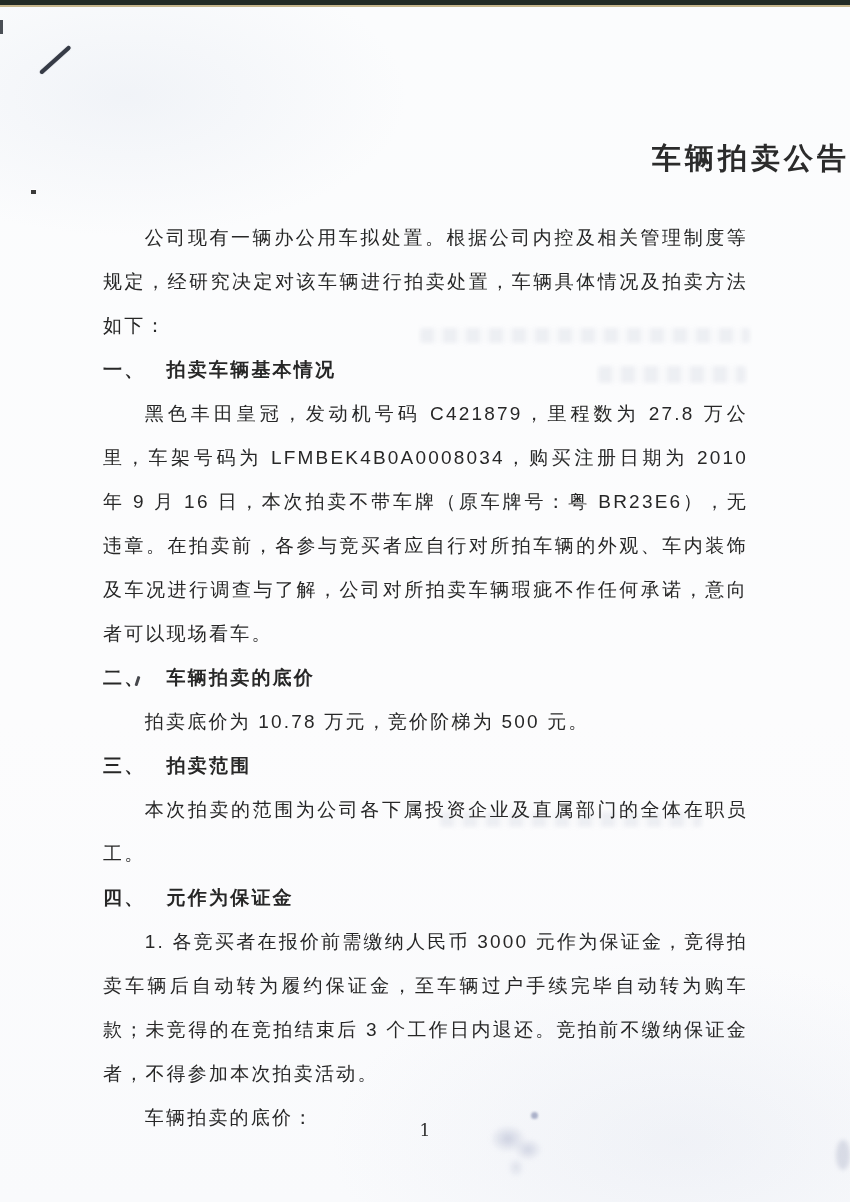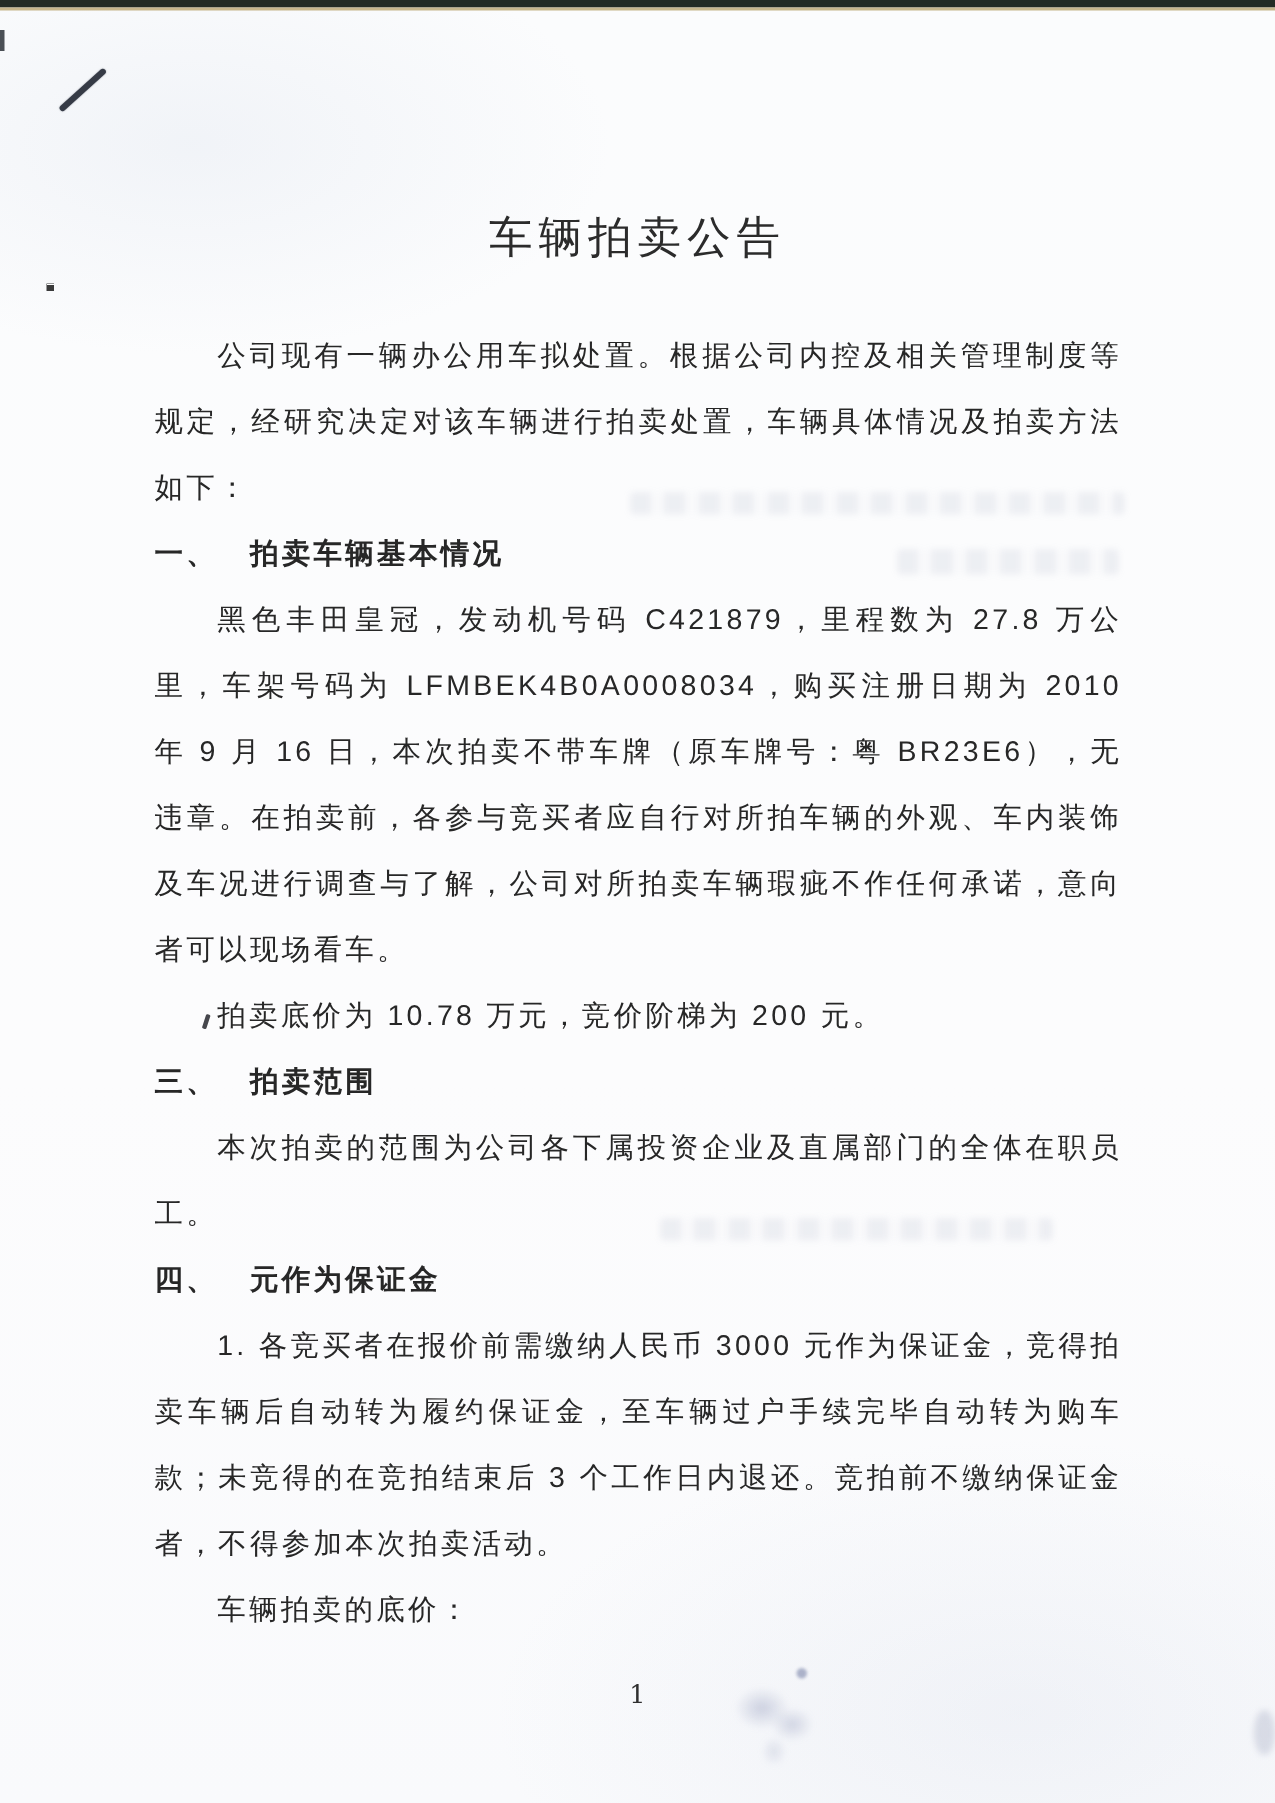--- a/index.html
+++ b/index.html
@@ -20,21 +20,21 @@
   .edge-mark{position:absolute;top:20px;left:0;width:3px;height:14px;background:#4a4f55;}
   .pen-mark{
     position:absolute;top:58px;left:35px;width:40px;height:3.5px;
     background:#363b46;border-radius:2px;transform:rotate(-42deg);
     box-shadow:0 0 1px rgba(40,45,60,0.6);
   }
   .paper-speck{position:absolute;top:189px;left:31px;width:5px;height:5px;background:#3a3a3a;
     box-shadow:inset 0 1px 0 #fff;}
   .doc-title{
     position:absolute;top:139px;left:0;width:100%;
-    text-align:center;font-size:29px;letter-spacing:4px;font-weight:400;color:#2b2b2b;
+    text-align:right;font-size:29px;letter-spacing:4px;font-weight:700;color:#2b2b2b;
   }
   .content{
     position:absolute;top:216px;left:103px;width:645px;
     font-size:19px;line-height:44px;letter-spacing:2.2px;
     text-align:justify;color:#272727;
   }
   .content p{margin:0;text-indent:2.2em;}
   .content p.heading{text-indent:0;font-weight:bold;}
   .tick-mark{
     position:absolute;top:676px;left:136px;width:2.5px;height:10px;
@@ -83,21 +83,22 @@
   <div class="doc-title">车辆拍卖公告</div>
 
   <div class="bleed bleed-1"></div>
   <div class="bleed bleed-2"></div>
   <div class="bleed bleed-3"></div>
 
   <div class="content">
     <p>公司现有一辆办公用车拟处置。根据公司内控及相关管理制度等规定，经研究决定对该车辆进行拍卖处置，车辆具体情况及拍卖方法如下：</p>
     <p class="heading">一、　拍卖车辆基本情况</p>
     <p>黑色丰田皇冠，发动机号码 C421879，里程数为 27.8 万公里，车架号码为 LFMBEK4B0A0008034，购买注册日期为 2010 年 9 月 16 日，本次拍卖不带车牌（原车牌号：粤 BR23E6），无违章。在拍卖前，各参与竞买者应自行对所拍车辆的外观、车内装饰及车况进行调查与了解，公司对所拍卖车辆瑕疵不作任何承诺，意向者可以现场看车。</p>
-    <p>拍卖底价为 10.78 万元，竞价阶梯为 200 元。</p>
+    <p class="heading">二、　车辆拍卖的底价</p>
+    <p>拍卖底价为 10.78 万元，竞价阶梯为 500 元。</p>
     <p class="heading">三、　拍卖范围</p>
     <p>本次拍卖的范围为公司各下属投资企业及直属部门的全体在职员工。</p>
     <p class="heading">四、　元作为保证金</p>
     <p>1. 各竞买者在报价前需缴纳人民币 3000 元作为保证金，竞得拍卖车辆后自动转为履约保证金，至车辆过户手续完毕自动转为购车款；未竞得的在竞拍结束后 3 个工作日内退还。竞拍前不缴纳保证金者，不得参加本次拍卖活动。</p>
     <p>车辆拍卖的底价：</p>
   </div>
 
   <div class="tick-mark"></div>
 
   <div class="ink-smudge"></div>

